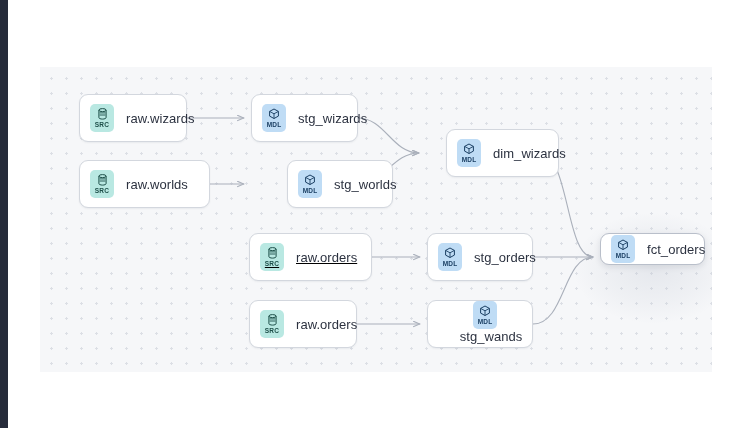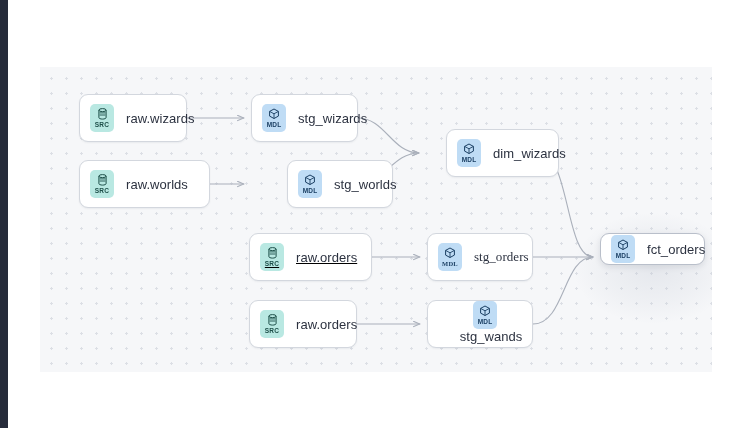--- a/index.html
+++ b/index.html
@@ -203,21 +203,21 @@
     <span class="badge mdl">
       <svg width="12" height="12" viewBox="0 0 12 12" aria-hidden="true">
         <path d="M6,1 L10.4,3.4 V8.1 L6,10.5 L1.6,8.1 V3.4 Z" fill="none" stroke="#1b3f63" stroke-width="1" stroke-linejoin="round"></path>
         <path d="M1.6,3.4 L6,5.8 L10.4,3.4 M6,5.8 V10.5" fill="none" stroke="#1b3f63" stroke-width="0.9"></path>
       </svg>
       <span class="badge-text">MDL</span>
     </span>
     <span class="node-label">stg_worlds</span>
   </div>
 
-  <div class="node" style="left:387px; top:166px; width:106px; height:48px;font-family:Liberation Serif, serif;">
+  <div class="node" style="left:387px; top:166px; width:106px; height:48px;">
     <span class="badge mdl">
       <svg width="12" height="12" viewBox="0 0 12 12" aria-hidden="true">
         <path d="M6,1 L10.4,3.4 V8.1 L6,10.5 L1.6,8.1 V3.4 Z" fill="none" stroke="#1b3f63" stroke-width="1" stroke-linejoin="round"></path>
         <path d="M1.6,3.4 L6,5.8 L10.4,3.4 M6,5.8 V10.5" fill="none" stroke="#1b3f63" stroke-width="0.9"></path>
       </svg>
       <span class="badge-text">MDL</span>
     </span>
     <span class="node-label">stg_orders</span>
   </div>
 

